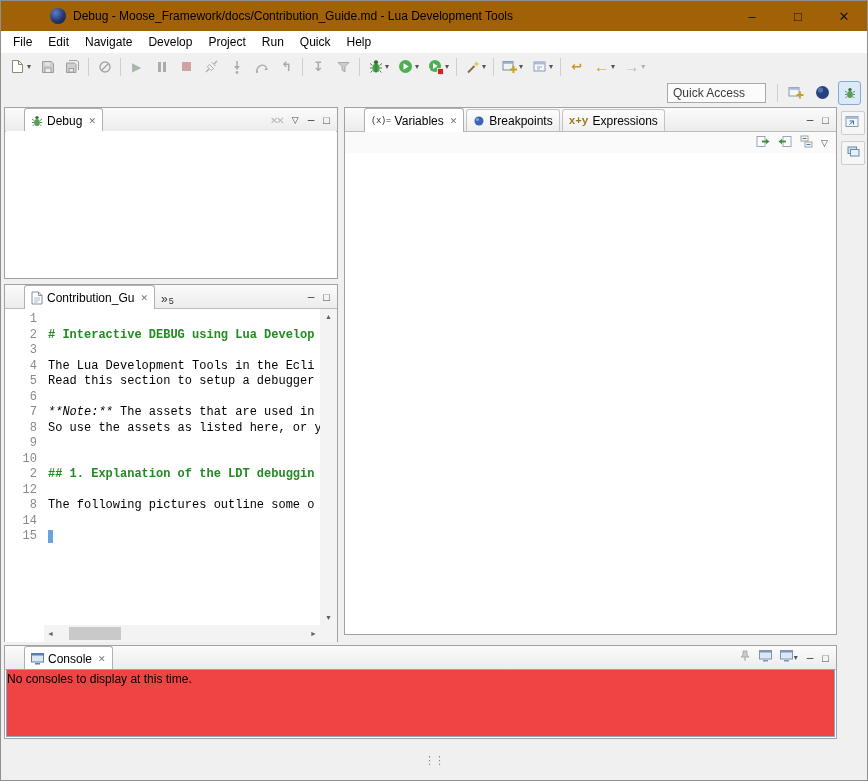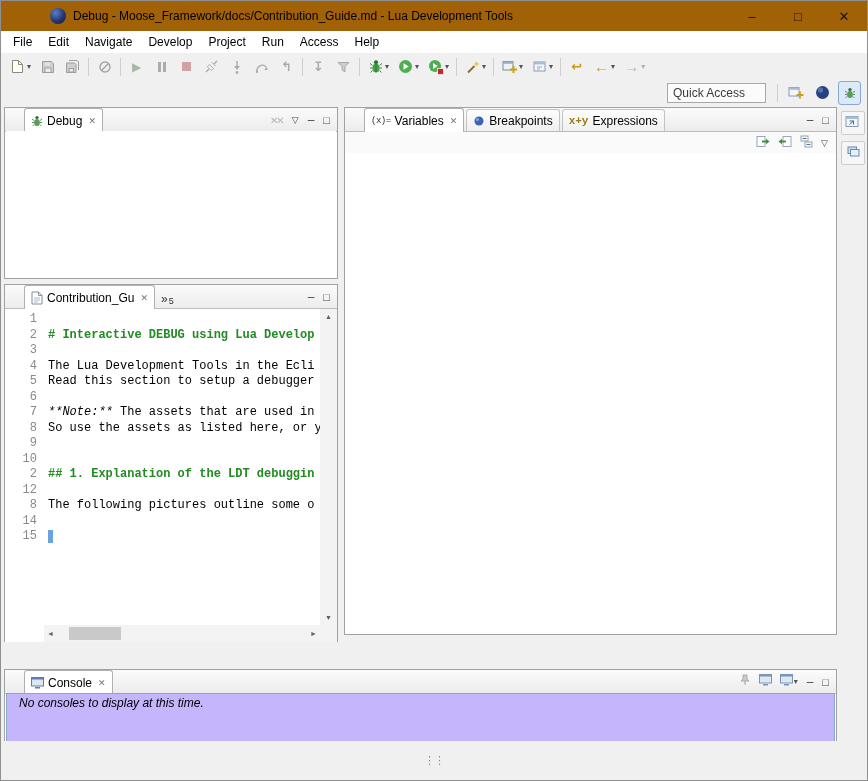--- a/index.html
+++ b/index.html
@@ -25,21 +25,21 @@
   .tb-sep{width:1px;height:18px;background:#cfcfcf;margin:0 3px;flex:none;}
   .toolbar2{height:25px;background:#f0f0f0;display:flex;align-items:center;justify-content:flex-end;padding-right:5px;gap:2px;}
   .quick-access{width:92px;height:18px;border:1px solid #a8a8a8;background:#fbfbfb;color:#3a3a3a;
     display:flex;align-items:center;padding-left:5px;font-size:12px;margin-right:6px;}
   .persp.active{background:#dce9f7;border:1px solid #84a9d4;border-radius:3px;}
   
   .panel{position:absolute;border:1px solid #a2a2a2;background:#fff;box-sizing:border-box;}
   .debug-panel{left:3px;top:106px;width:334px;height:172px;}
   .editor-panel{left:3px;top:283px;width:334px;height:358px;}
   .right-panel{left:343px;top:106px;width:493px;height:528px;}
-  .console-panel{left:3px;top:668px;width:833px;height:94px;}
+  .console-panel{left:3px;top:644px;width:833px;height:94px;}
   .tabbar{height:23px;background:linear-gradient(#fbfbfb,#ececec);border-bottom:1px solid #bcbcbc;
     display:flex;align-items:flex-end;}
   .tabs{display:flex;align-items:flex-end;height:100%;}
   .tab{height:21px;display:flex;align-items:center;gap:4px;padding:0 6px;margin-left:2px;
     border:1px solid #c3c3c3;border-bottom:none;border-radius:3px 3px 0 0;
     background:linear-gradient(#fdfdfd,#efefef);font-size:12px;white-space:nowrap;}
   .tab.active{background:#fff;height:23px;margin-bottom:-1px;border-color:#b0b0b0;margin-left:19px;}
   .tab .ico{display:flex;align-items:center;}
   .tab-close{font-size:9px;color:#777;margin-left:2px;}
   .tab-overflow{display:flex;align-items:flex-end;margin-left:6px;color:#333;padding-bottom:2px;}
@@ -68,21 +68,21 @@
   .cursor-block{display:inline-block;width:5px;height:13px;background:#6ba3dd;vertical-align:text-bottom;}
   .vscroll{position:absolute;top:0;right:0;width:17px;bottom:17px;background:#f3f3f3;
     display:flex;flex-direction:column;justify-content:space-between;align-items:center;}
   .hscroll{position:absolute;left:39px;right:17px;bottom:0;height:17px;background:#f3f3f3;
     display:flex;align-items:center;}
   .scroll-arrow{font-size:7px;color:#606060;padding:4px 3px;line-height:1;}
   .hthumb{height:13px;width:52px;background:#c9c9c9;margin-left:12px;}
   .scroll-corner{position:absolute;right:0;bottom:0;width:17px;height:17px;background:#f3f3f3;}
   
   .console-body{position:absolute;left:1px;right:1px;top:23px;bottom:1px;border:1px solid #89a8c8;
-    background:#c4b5fd;box-sizing:border-box;padding:2px 12px;font-size:12px;font-style:italic;}
+    background:#ef4444;box-sizing:border-box;padding:2px 0;font-size:12px;}
   
   .right-trim{position:absolute;right:1px;top:106px;width:27px;height:534px;display:flex;
     flex-direction:column;align-items:center;gap:6px;padding-top:4px;}
   .trim-btn{width:22px;height:22px;display:flex;align-items:center;justify-content:center;
     border:1px solid #cdcdcd;border-radius:2px;background:#f6f6f6;}
   
   .bottom-strip{position:absolute;left:0;right:0;top:740px;bottom:0;background:#f0f0f0;
     display:flex;align-items:center;justify-content:center;}
   .gripper{color:#8a8a8a;font-size:11px;letter-spacing:-1px;}
 </style>
@@ -101,21 +101,21 @@
     </div>
   </div>
 
   <div class="menubar" id="menubar">
       <span class="menu-item">File</span>
       <span class="menu-item">Edit</span>
       <span class="menu-item">Navigate</span>
       <span class="menu-item">Develop</span>
       <span class="menu-item">Project</span>
       <span class="menu-item">Run</span>
-      <span class="menu-item">Access</span>
+      <span class="menu-item">Quick</span>
       <span class="menu-item">Help</span>
     </div>
 
   <div class="toolbar" id="main-toolbar">
       <span class="tb-btn">
         <span class="ico">
           <svg width="13" height="15">
             <path d="M1.5 1.5h6l4 4v8h-10z" fill="#fffef8" stroke="#8a8a7a"></path>
             <path d="M7.5 1.5v4h4" fill="none" stroke="#8a8a7a"></path>
           </svg>

